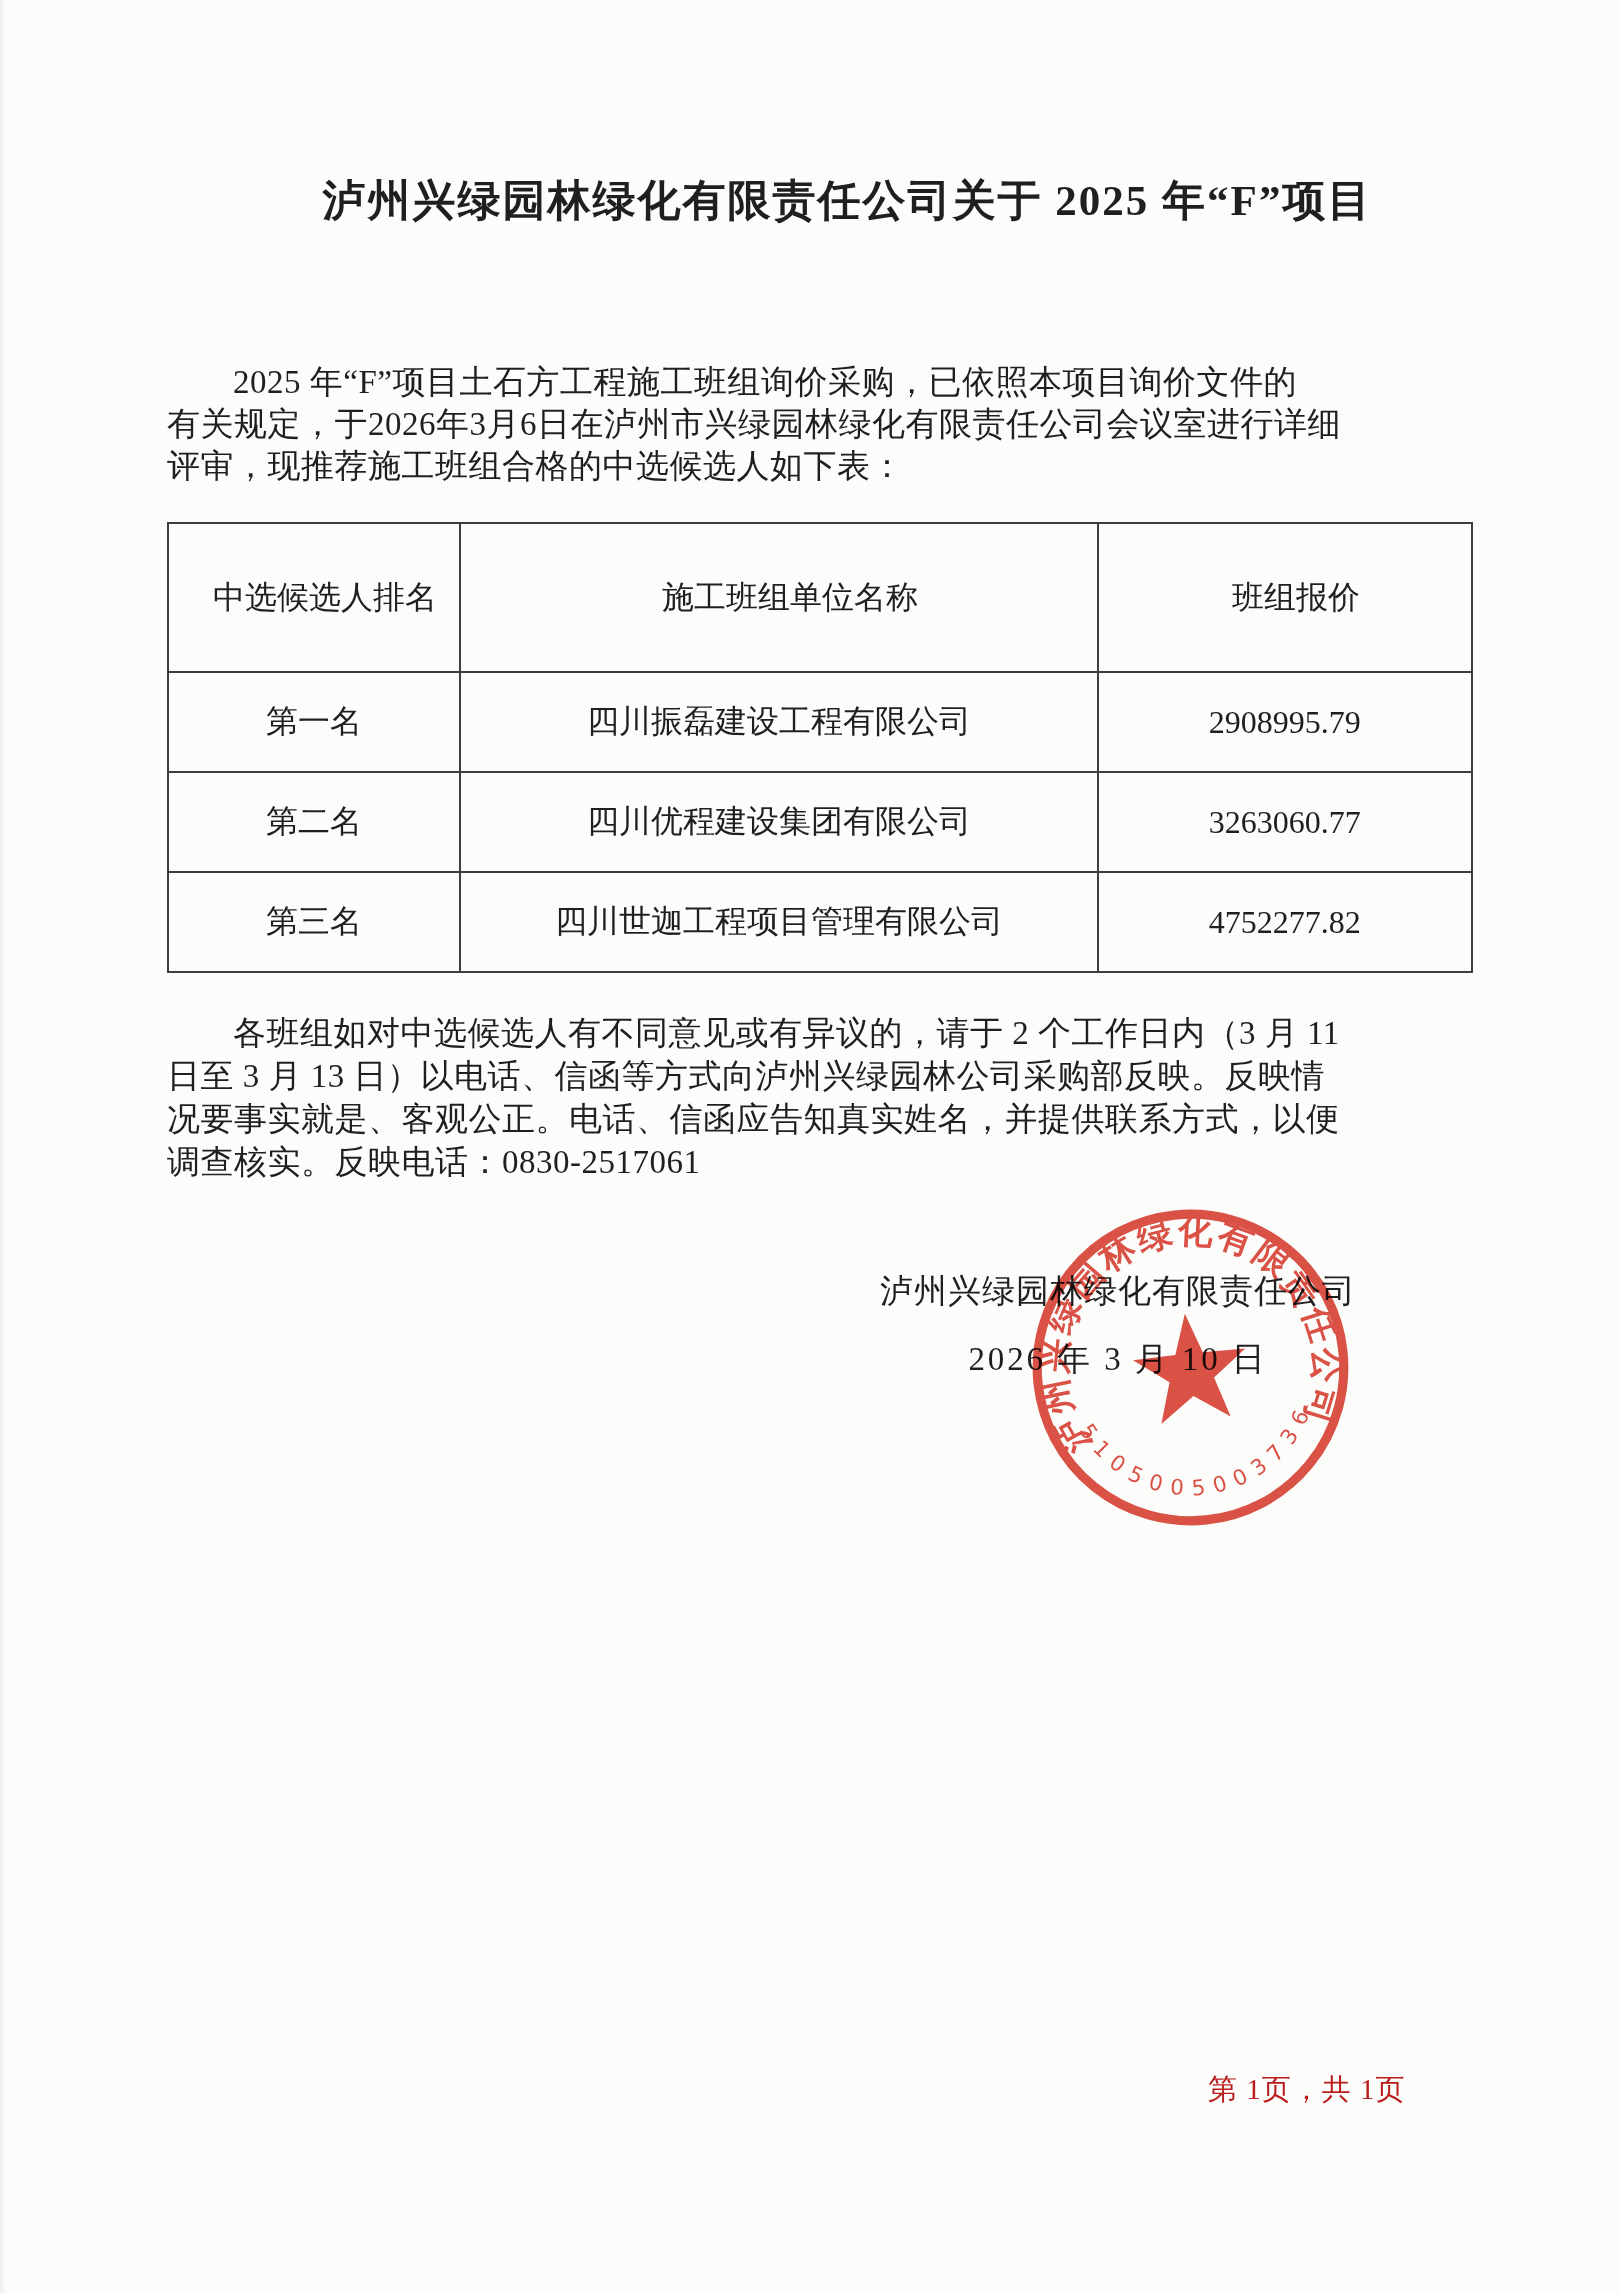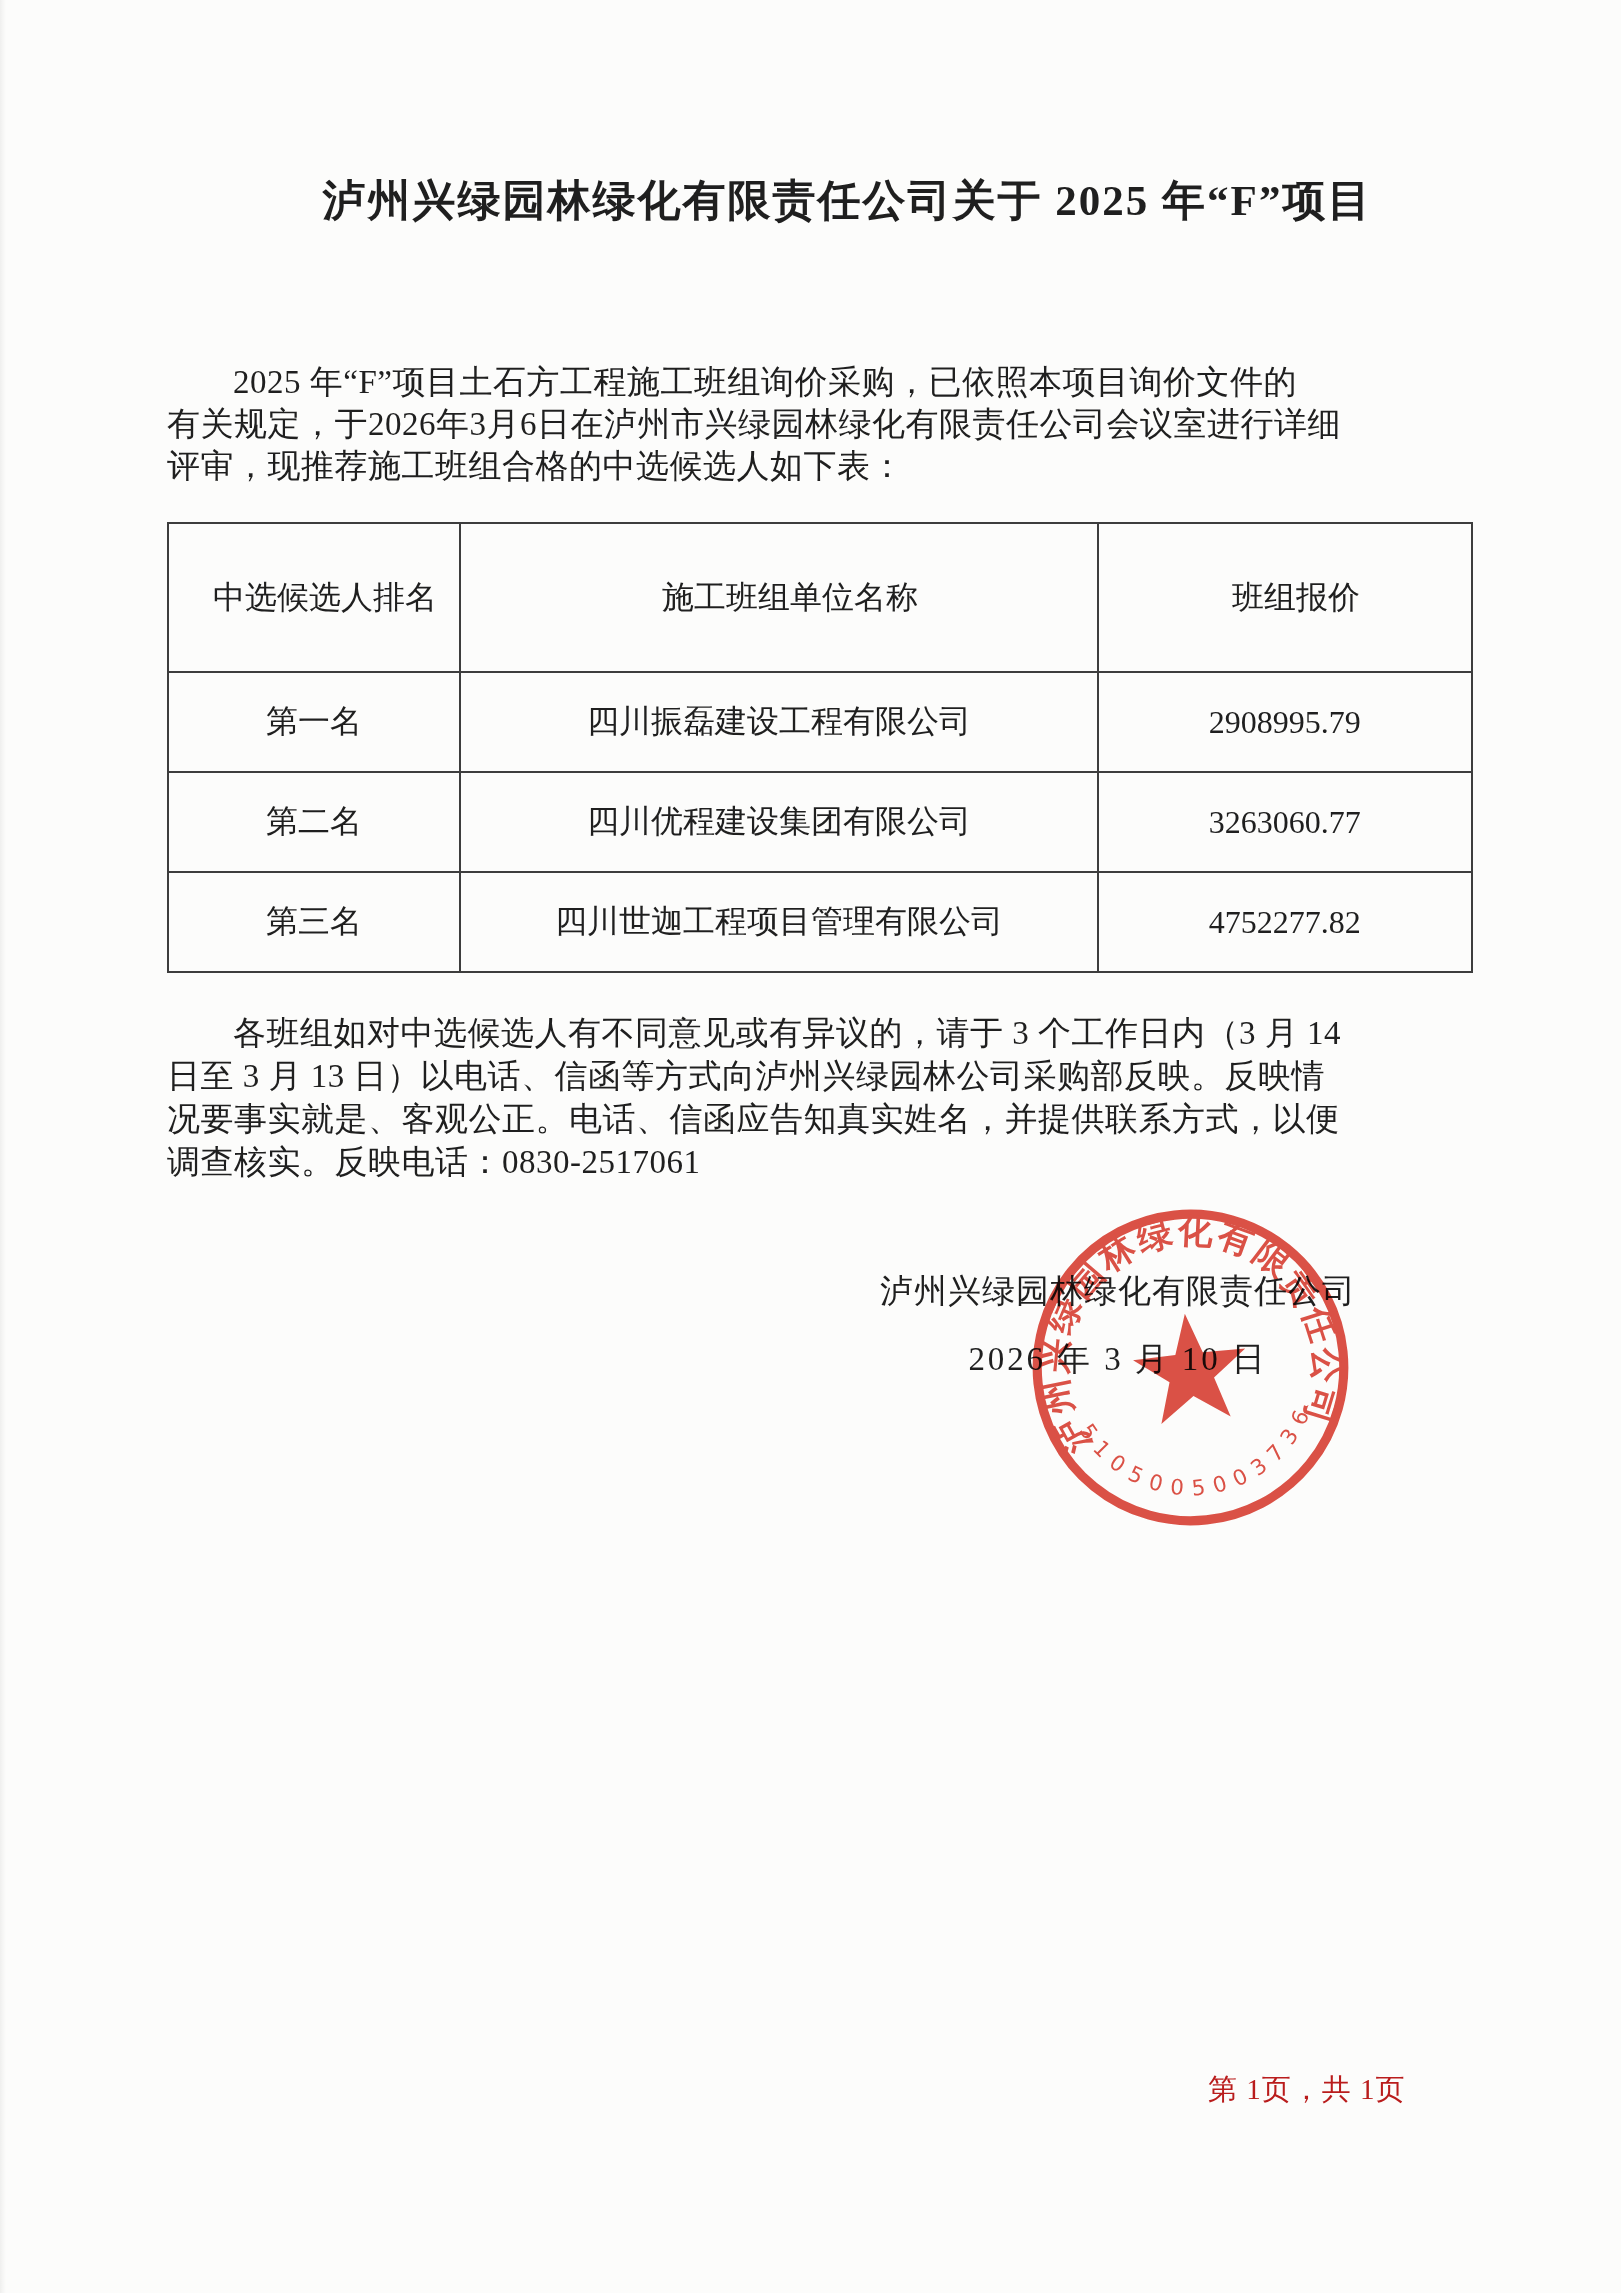--- a/index.html
+++ b/index.html
@@ -164,21 +164,21 @@
       </tr>
       <tr>
         <td>第三名</td>
         <td>四川世迦工程项目管理有限公司</td>
         <td>4752277.82</td>
       </tr>
     </tbody>
   </table>
 
   <div class="para para-notice">
-    <div class="p-line indent">各班组如对中选候选人有不同意见或有异议的，请于 3 个工作日内（3 月 14</div>
+    <div class="p-line indent">各班组如对中选候选人有不同意见或有异议的，请于 2 个工作日内（3 月 11</div>
     <div class="p-line">日至 3 月 13 日）以电话、信函等方式向泸州兴绿园林公司采购部反映。反映情</div>
     <div class="p-line">况要事实就是、客观公正。电话、信函应告知真实姓名，并提供联系方式，以便</div>
     <div class="p-line">调查核实。反映电话：0830-2517061</div>
   </div>
 
   <div class="signature">
     <div class="sig-company">泸州兴绿园林绿化有限责任公司</div>
     <div class="sig-date">2026 年 3 月 10 日</div>
   </div>
 

